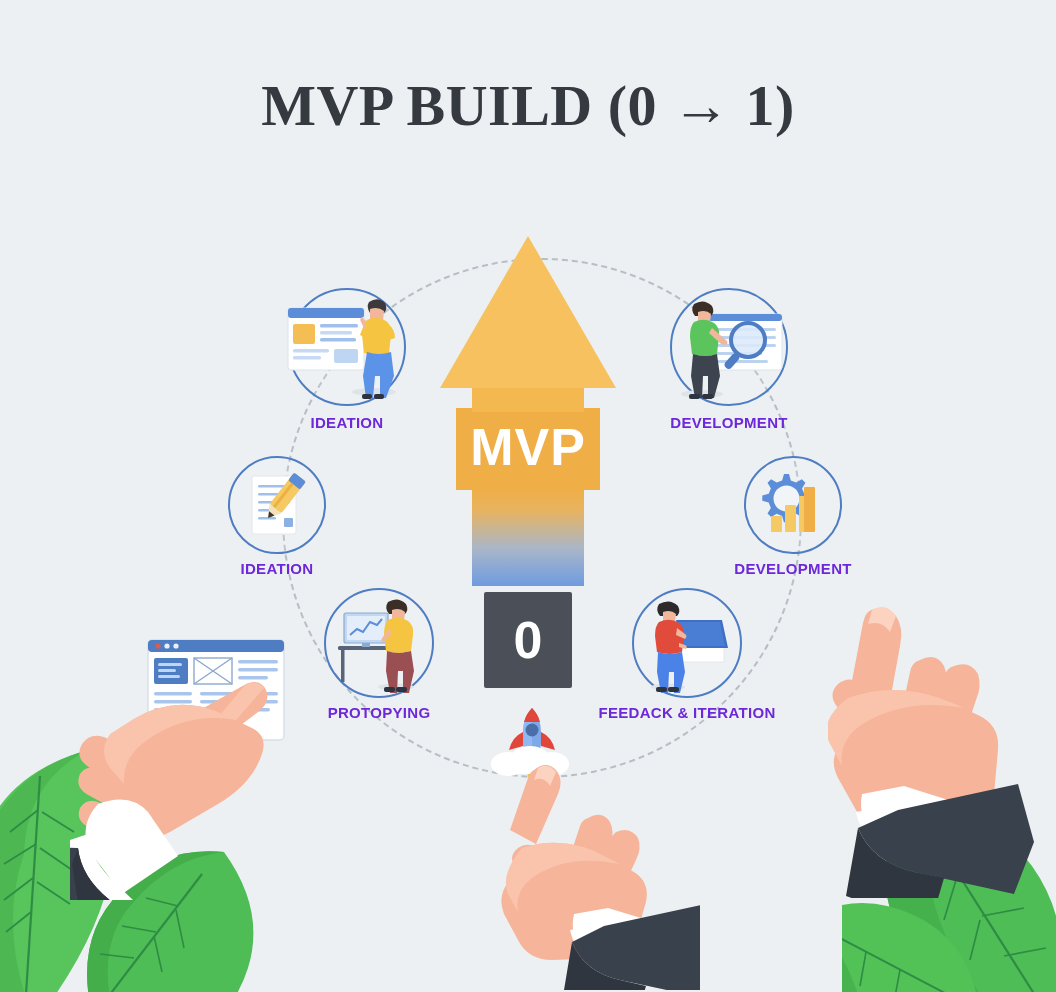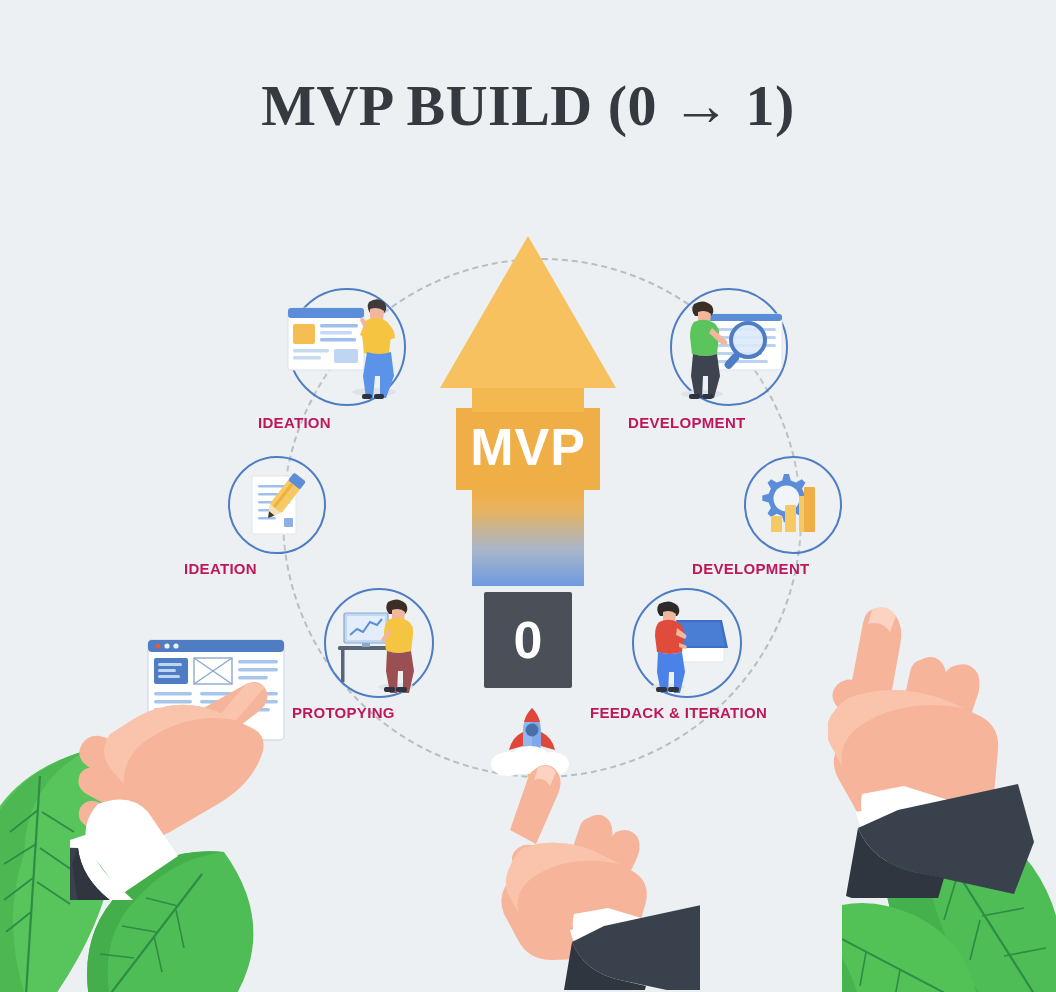--- a/index.html
+++ b/index.html
@@ -94,25 +94,25 @@
   .node{position:absolute;}
   .node-circle{
     position:absolute;left:0;top:0;
     border-radius:50%;
     border:2px solid #4E7DC4;
     background:rgba(255,255,255,0.10);
     box-sizing:border-box;
   }
   .node-label{
     position:absolute;
-    text-align:left;
+    text-align:center;
     white-space:nowrap;
     font-size:15px;
     font-weight:bold;
-    color:#be185d;
+    color:#6d28d9;
     letter-spacing:0.3px;
   }
   .node-art{position:absolute;left:0;top:0;}
 
   
   #rocket{position:absolute;left:478px;top:694px;}
 
   
   .deco{position:absolute;}
   #leaves-left{left:-30px;top:740px;}

